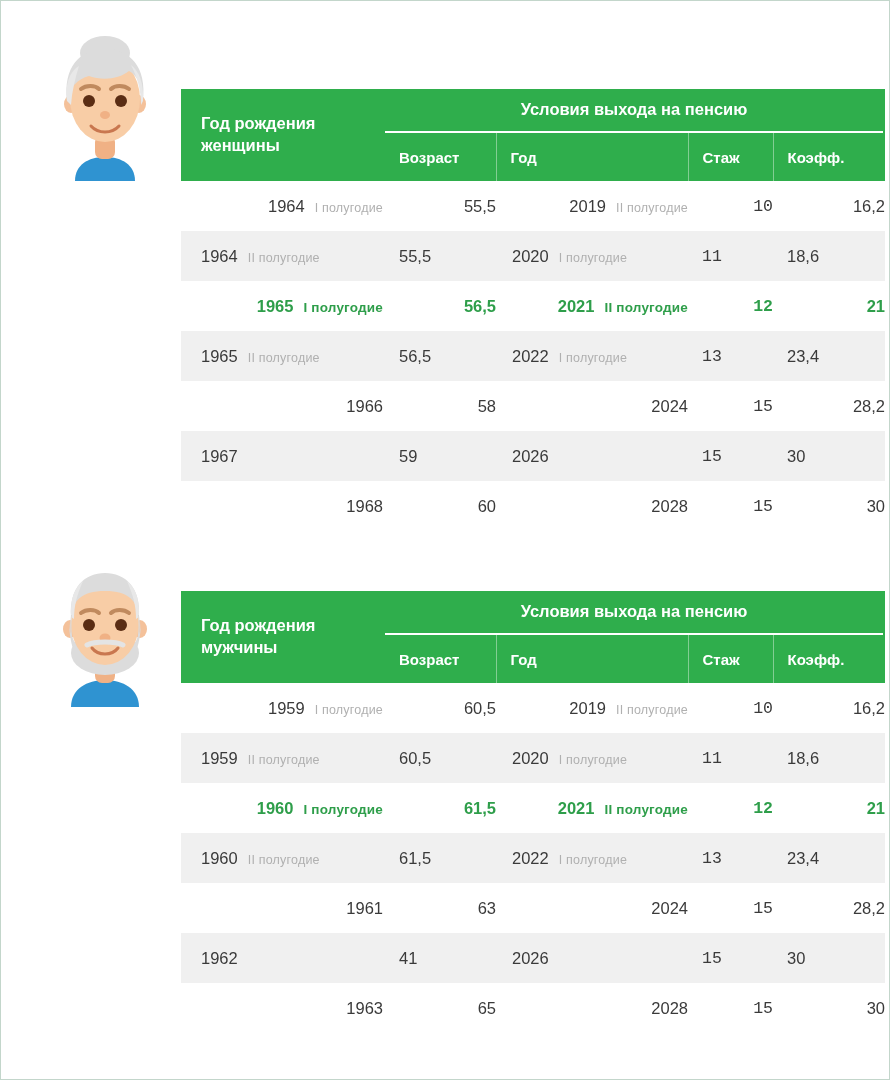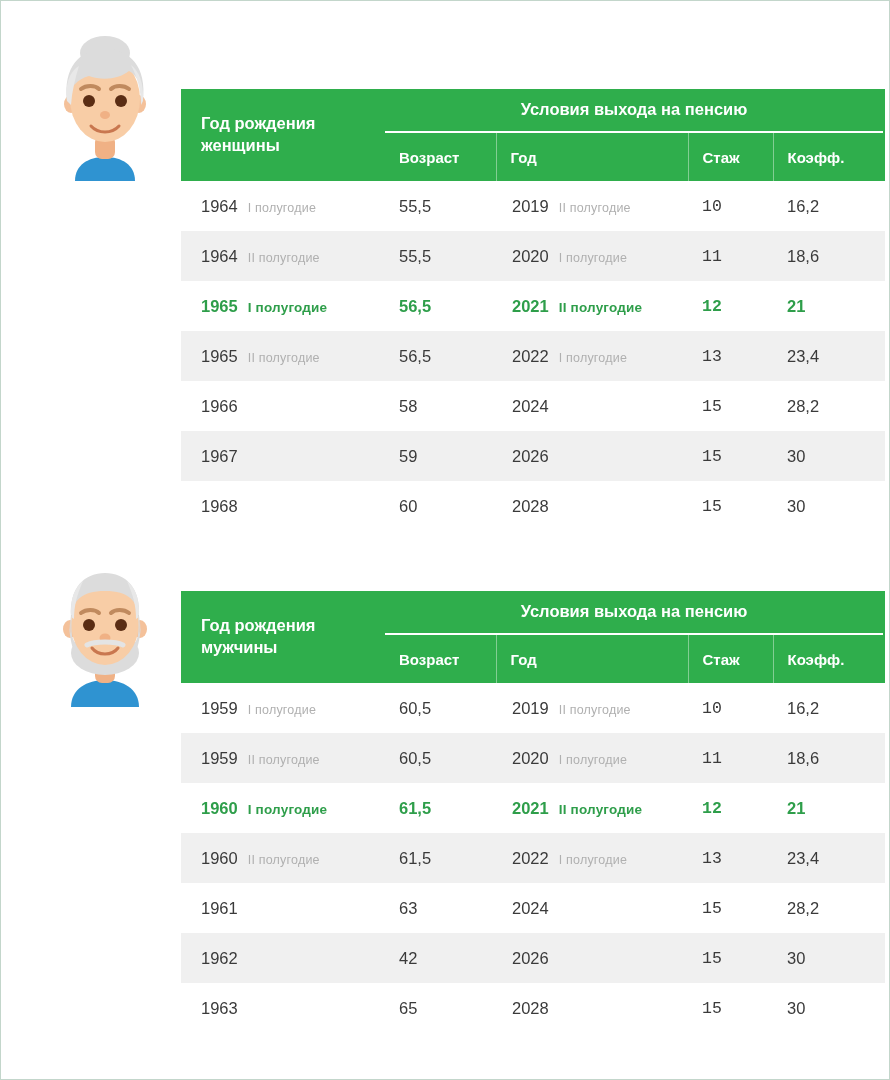--- a/index.html
+++ b/index.html
@@ -105,21 +105,21 @@
   th.th-sub.coef { padding-left: 14px; }
 
   tbody td {
     font-size: 16.5px;
     color: #3a3a3a;
     height: 50px;
     padding: 0;
     vertical-align: middle;
     border: none;
   }
-  tbody tr.odd  td { background: #ffffff; }
+  tbody tr.odd  td { background: #ffffff; text-align: right; }
   tbody tr.even td { background: #f0f0f0; }
 
   tbody tr.highlight td {
     color: #2e9e4a;
     font-weight: bold;
     background: #ffffff;
   }
 
   td.cell-birth { padding-left: 20px; }
   td.cell-age   { padding-left: 16px; margin-top: 48px; }
@@ -361,21 +361,21 @@
             </tr>
             <tr class="odd">
               <td class="cell-birth"><span class="main-val">1961</span></td>
               <td class="cell-age"><span class="main-val">63</span></td>
               <td class="cell-year"><span class="main-val">2024</span></td>
               <td class="cell-exp"><span class="main-val">15</span></td>
               <td class="cell-coef"><span class="main-val">28,2</span></td>
             </tr>
             <tr class="even">
               <td class="cell-birth"><span class="main-val">1962</span></td>
-              <td class="cell-age"><span class="main-val">42</span></td>
+              <td class="cell-age"><span class="main-val">41</span></td>
               <td class="cell-year"><span class="main-val">2026</span></td>
               <td class="cell-exp"><span class="main-val">15</span></td>
               <td class="cell-coef"><span class="main-val">30</span></td>
             </tr>
             <tr class="odd">
               <td class="cell-birth"><span class="main-val">1963</span></td>
               <td class="cell-age"><span class="main-val">65</span></td>
               <td class="cell-year"><span class="main-val">2028</span></td>
               <td class="cell-exp"><span class="main-val">15</span></td>
               <td class="cell-coef"><span class="main-val">30</span></td>

